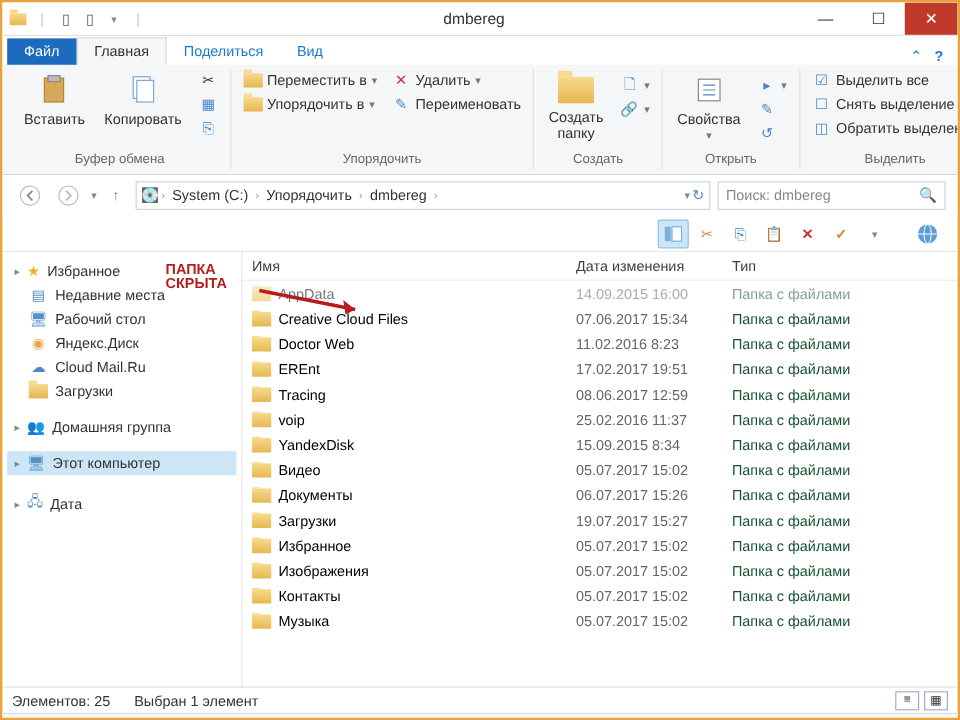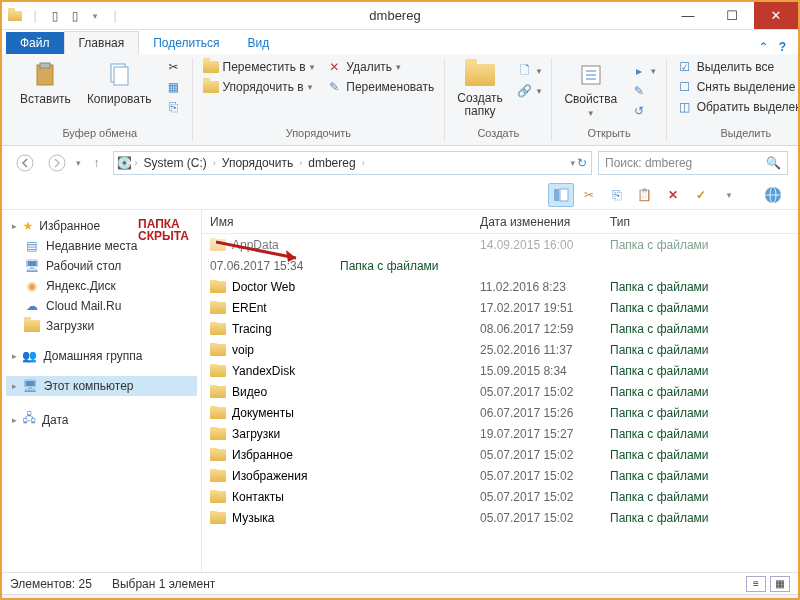--- a/index.html
+++ b/index.html
@@ -383,20 +383,26 @@
           <div class="cell name">
             <span class="fic">
               <span class="foldericon"></span>
             </span>
             <span>AppData</span>
           </div>
           <div class="cell date">14.09.2015 16:00</div>
           <div class="cell type">Папка с файлами</div>
         </div>
         <div class="row">
+          <div class="cell name">
+            <span class="fic">
+              <span class="foldericon"></span>
+            </span>
+            <span>Creative Cloud Files</span>
+          </div>
           <div class="cell date">07.06.2017 15:34</div>
           <div class="cell type">Папка с файлами</div>
         </div>
         <div class="row">
           <div class="cell name">
             <span class="fic">
               <span class="foldericon"></span>
             </span>
             <span>Doctor Web</span>
           </div>

